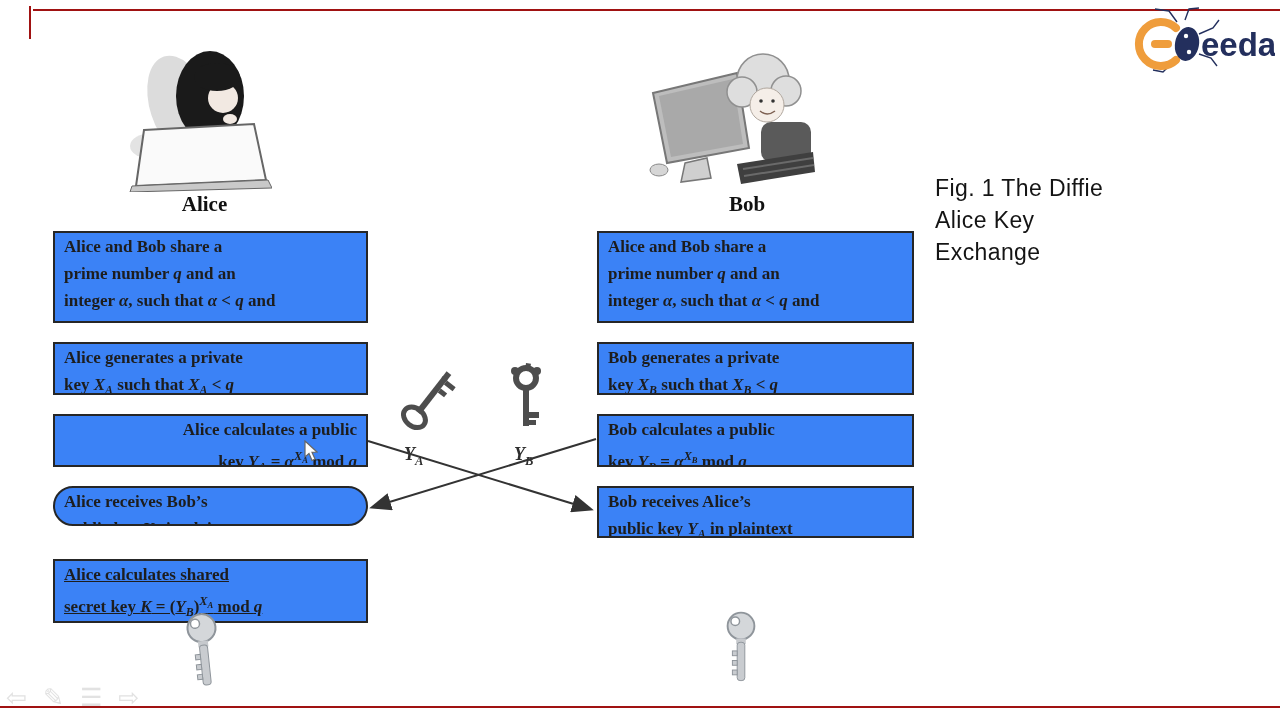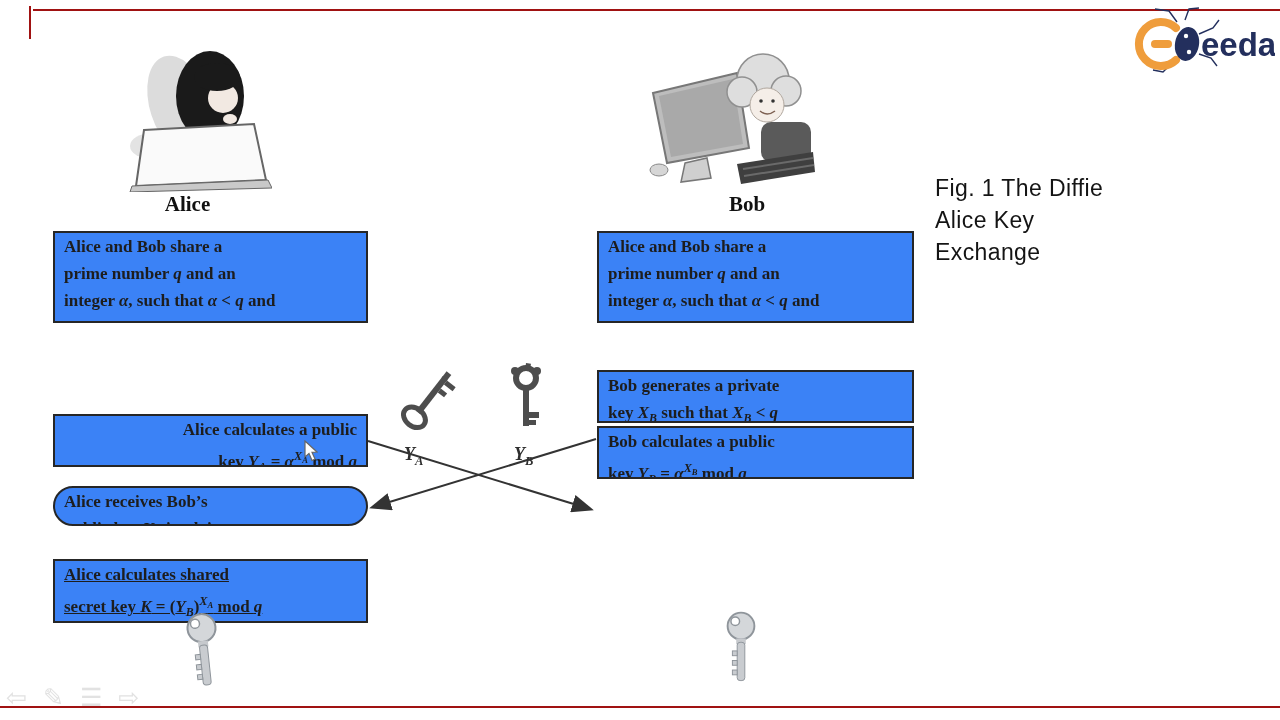--- a/index.html
+++ b/index.html
@@ -88,21 +88,21 @@
       <ellipse cx="58" cy="72" rx="30" ry="52" fill="#dcdcdc" transform="rotate(-18 58 72)"></ellipse>
       <ellipse cx="30" cy="112" rx="22" ry="13" fill="#e3e3e3"></ellipse>
       <ellipse cx="88" cy="62" rx="34" ry="45" fill="#1a1a1a"></ellipse>
       <circle cx="101" cy="64" r="15" fill="#f2e9e2"></circle>
       <ellipse cx="95" cy="43" rx="23" ry="14" fill="#1a1a1a"></ellipse>
       <ellipse cx="108" cy="85" rx="7" ry="5" fill="#f2e9e2"></ellipse>
       <polygon points="22,96 132,90 144,146 14,152" fill="#fafafa" stroke="#666" stroke-width="2"></polygon>
       <polygon points="10,152 146,146 150,154 8,158" fill="#c9c9c9" stroke="#666" stroke-width="1"></polygon>
     </svg>
   </div>
-  <div class="actor-title" style="left:130px;top:192px;width:115px;">Alice</div>
+  <div class="actor-title" style="left:147px;top:192px;width:115px;">Alice</div>
 
   <div class="abs" style="left:645px;top:48px;width:170px;height:145px;">
     <svg width="170" height="145" viewBox="0 0 170 145">
       <ellipse cx="14" cy="122" rx="9" ry="6" fill="#d6d6d6" stroke="#888" stroke-width="1"></ellipse>
       <polygon points="8,45 92,25 104,100 22,115" fill="#bdbdbd" stroke="#777" stroke-width="2"></polygon>
       <polygon points="14,48 88,31 98,96 26,109" fill="#a9a9a9"></polygon>
       <polygon points="40,115 62,110 66,130 36,134" fill="#cfcfcf" stroke="#777" stroke-width="1.5"></polygon>
       <circle cx="118" cy="32" r="26" fill="#dedede" stroke="#909090" stroke-width="1.5"></circle>
       <circle cx="97" cy="44" r="15" fill="#dedede" stroke="#909090" stroke-width="1.5"></circle>
       <circle cx="141" cy="43" r="15" fill="#dedede" stroke="#909090" stroke-width="1.5"></circle>
@@ -112,27 +112,29 @@
       <path d="M115,63 Q122,69 130,63" stroke="#7c5f51" stroke-width="1.5" fill="none"></path>
       <rect x="116" y="74" width="50" height="40" rx="10" fill="#5a5a5a"></rect>
       <polygon points="92,116 168,104 170,124 96,136" fill="#3f3f3f"></polygon>
       <line x1="98" y1="121" x2="168" y2="110" stroke="#6a6a6a" stroke-width="2"></line>
       <line x1="99" y1="128" x2="169" y2="117" stroke="#6a6a6a" stroke-width="2"></line>
     </svg>
   </div>
   <div class="actor-title" style="left:702px;top:192px;width:90px;">Bob</div>
 
   <div class="step-box col-a" style="top:231px;height:92px;">Alice and Bob share a<br>prime number <i>q</i> and an<br>integer <i>α</i>, such that <i>α</i> &lt; <i>q</i> and<br><i>α</i> is a primitive root of <i>q</i></div>
+  <div class="step-box col-a" style="top:342px;height:53px;">Alice generates a private<br>key <i>X<sub>A</sub></i> such that <i>X<sub>A</sub></i> &lt; <i>q</i></div>
   <div class="step-box col-a" style="top:414px;height:53px;text-align:right;">Alice calculates a public<br>key <i>Y<sub>A</sub></i> = <i>α</i><sup><i>X<sub>A</sub></i></sup> mod <i>q</i></div>
   <div class="step-box col-a" style="top:486px;height:40px;border-radius:26px;">Alice receives Bob’s<br>public key <i>Y<sub>B</sub></i> in plaintext</div>
   <div class="step-box col-a" style="top:559px;height:64px;text-decoration:underline;">Alice calculates shared<br>secret key <i>K</i> = (<i>Y<sub>B</sub></i>)<sup><i>X<sub>A</sub></i></sup> mod <i>q</i></div>
 
   <div class="step-box col-b" style="top:231px;height:92px;">Alice and Bob share a<br>prime number <i>q</i> and an<br>integer <i>α</i>, such that <i>α</i> &lt; <i>q</i> and<br><i>α</i> is a primitive root of <i>q</i></div>
-  <div class="step-box col-b" style="top:342px;height:53px;margin-top:28px;">Bob generates a private<br>key <i>X<sub>B</sub></i> such that <i>X<sub>B</sub></i> &lt; <i>q</i></div>
-  <div class="step-box col-b" style="top:414px;height:53px;margin-top:12px;">Bob calculates a public<br>key <i>Y<sub>B</sub></i> = <i>α</i><sup><i>X<sub>B</sub></i></sup> mod <i>q</i></div>
+  <div class="step-box col-b" style="top:342px;height:53px;">Bob generates a private<br>key <i>X<sub>B</sub></i> such that <i>X<sub>B</sub></i> &lt; <i>q</i></div>
+  <div class="step-box col-b" style="top:414px;height:53px;">Bob calculates a public<br>key <i>Y<sub>B</sub></i> = <i>α</i><sup><i>X<sub>B</sub></i></sup> mod <i>q</i></div>
+  <div class="step-box col-b" style="top:486px;height:52px;">Bob receives Alice’s<br>public key <i>Y<sub>A</sub></i> in plaintext</div>
 
   <div class="abs" style="left:398px;top:360px;width:62px;height:78px;">
     <svg width="62" height="78" viewBox="0 0 62 78">
       <g fill="#4d4d4d" stroke="#4d4d4d" transform="rotate(38 30 40)">
         <ellipse cx="30" cy="62" rx="12" ry="9" fill="none" stroke-width="5"></ellipse>
         <rect x="27" y="12" width="6" height="44" stroke="none"></rect>
         <rect x="27" y="6" width="6" height="8" stroke="none"></rect>
         <rect x="33" y="13" width="11" height="5" stroke="none"></rect>
         <rect x="33" y="23" width="8" height="5" stroke="none"></rect>
       </g>

